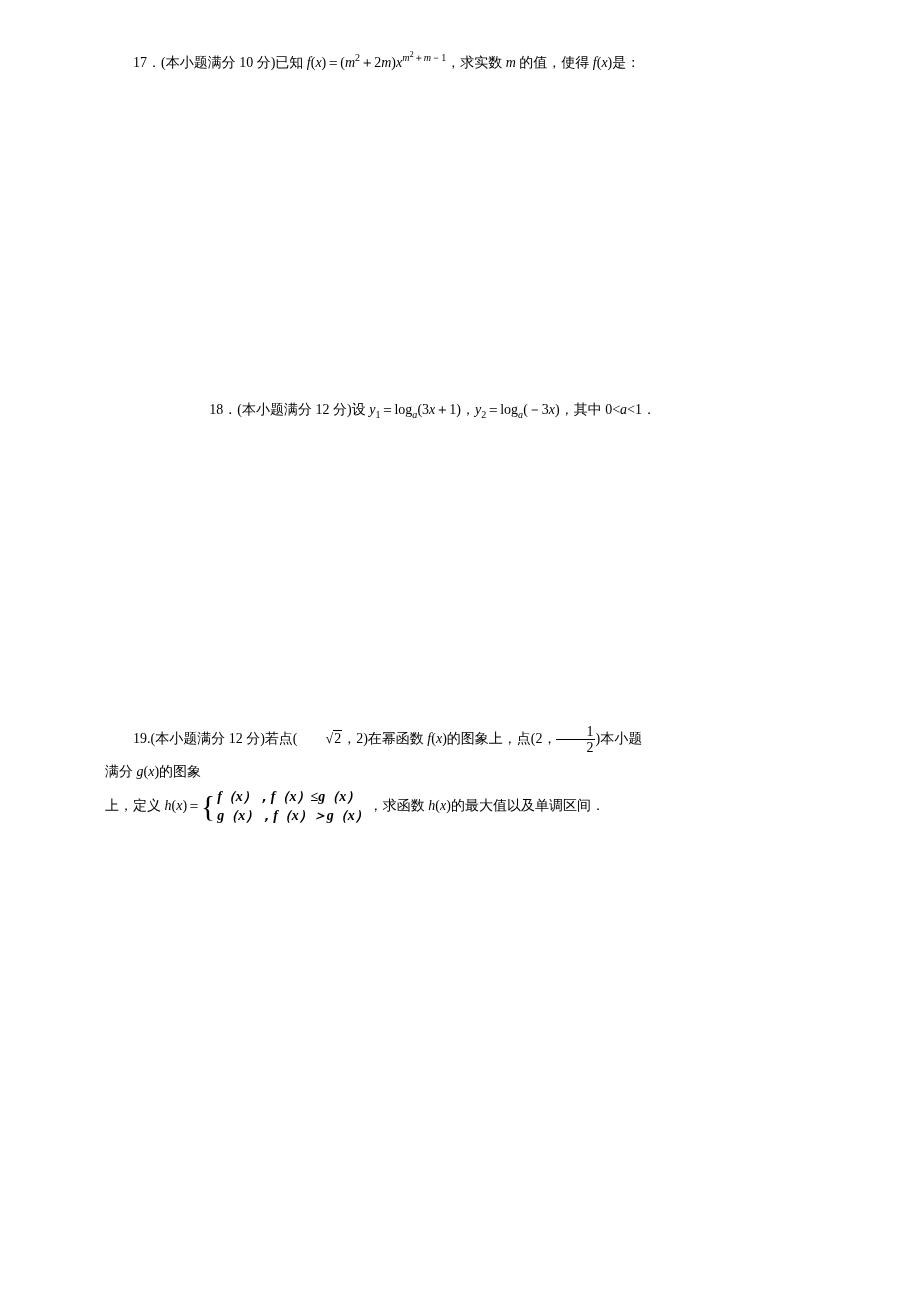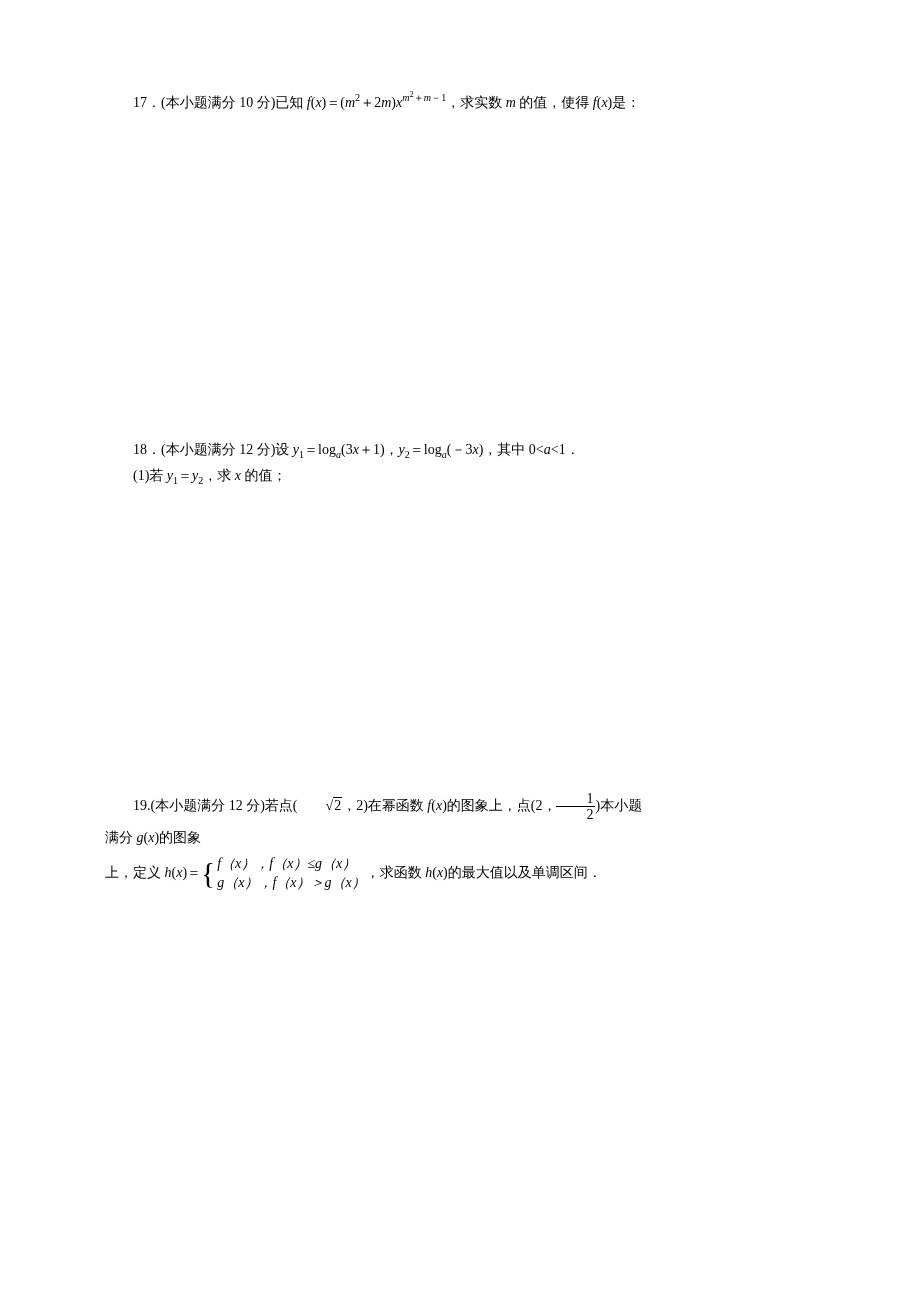--- a/index.html
+++ b/index.html
@@ -8,27 +8,27 @@
     background: #ffffff;
     font-family: "SimSun", "Songti SC", serif;
     font-size: 14px;
     color: #000;
     line-height: 1.9;
   }
   .page {
     width: 761px;
     min-height: 1302px;
     box-sizing: border-box;
-    padding: 90px 105px 60px 105px;
+    padding: 50px 105px 60px 105px;
   }
   .problem {
     margin-bottom: 9px;
   }
   .p17 { margin-bottom: 320px; }
-  .p18 { margin-bottom: 300px; }
+  .p18 { margin-bottom: 300px; text-align: right; }
   .line {
     display: block;
   }
   .line-indent {
     text-indent: 2em;
   }
   .no-indent { text-indent: 0; }
   .math-i { font-style: italic; font-family: "Times New Roman", serif; }
   sup, sub {
     font-size: 0.72em;
@@ -63,20 +63,21 @@
     display: inline-block;
     font-size: 2.1em;
     line-height: 0.85;
     vertical-align: middle;
     font-family: "Times New Roman", serif;
     margin-right: 2px;
   }
   .cases {
     display: inline-block;
     vertical-align: middle;
+    font-weight: bold;
   }
   .case-row {
     display: block;
     line-height: 1.35;
   }
   .tnr { font-family: "Times New Roman", serif; }
   .piecewise {
     display: inline-flex;
     align-items: center;
     vertical-align: middle;
@@ -93,23 +94,20 @@
   <div class="problem p17">
     <span class="line line-indent">
       <span>17．</span><span>(本小题满分 10 分)已知 </span><span class="math-i">f</span><span class="tnr">(</span><span class="math-i">x</span><span class="tnr">)</span><span>＝(</span><span class="math-i">m</span><sup class="tnr">2</sup><span>＋2</span><span class="math-i">m</span><span>)</span><span class="math-i">x</span><sup><span class="math-i">m</span><span class="tnr" style="font-size:0.85em;vertical-align:super;">2</span><span>＋</span><span class="math-i">m</span><span>－1</span></sup><span>，求实数 </span><span class="math-i">m</span><span> 的值，使得 </span><span class="math-i">f</span><span class="tnr">(</span><span class="math-i">x</span><span class="tnr">)</span><span>是：</span>
     </span>
   </div>
 
   <div class="problem p18">
     <span class="line line-indent">
       <span>18．</span><span>(本小题满分 12 分)设 </span><span class="math-i">y</span><sub class="tnr">1</sub><span>＝log</span><sub class="math-i">a</sub><span>(3</span><span class="math-i">x</span><span>＋1)，</span><span class="math-i">y</span><sub class="tnr">2</sub><span>＝log</span><sub class="math-i">a</sub><span>(－3</span><span class="math-i">x</span><span>)，其中 0&lt;</span><span class="math-i">a</span><span>&lt;1．</span>
     </span>
-    <span class="line line-indent">
-      <span>(1)若 </span><span class="math-i">y</span><sub class="tnr">1</sub><span>＝</span><span class="math-i">y</span><sub class="tnr">2</sub><span>，求 </span><span class="math-i">x</span><span> 的值；</span>
-    </span>
   </div>
 
   <div class="problem q19text">
     <span class="line line-indent">
       <span>19.</span><span>(本小题满分 12 分)若点(</span><span class="sqrt-wrap tnr">√<span class="radicand">2</span></span><span>，2)在幂函数 </span><span class="math-i">f</span><span class="tnr">(</span><span class="math-i">x</span><span class="tnr">)</span><span>的图象上，点(2，</span><span class="frac">
         <span class="num">1</span>
         <span class="den">2</span>
       </span><span>)本小题满分 </span><span class="math-i">g</span><span class="tnr">(</span><span class="math-i">x</span><span class="tnr">)</span><span>的图象</span>
     </span>
     <span class="line no-indent">

